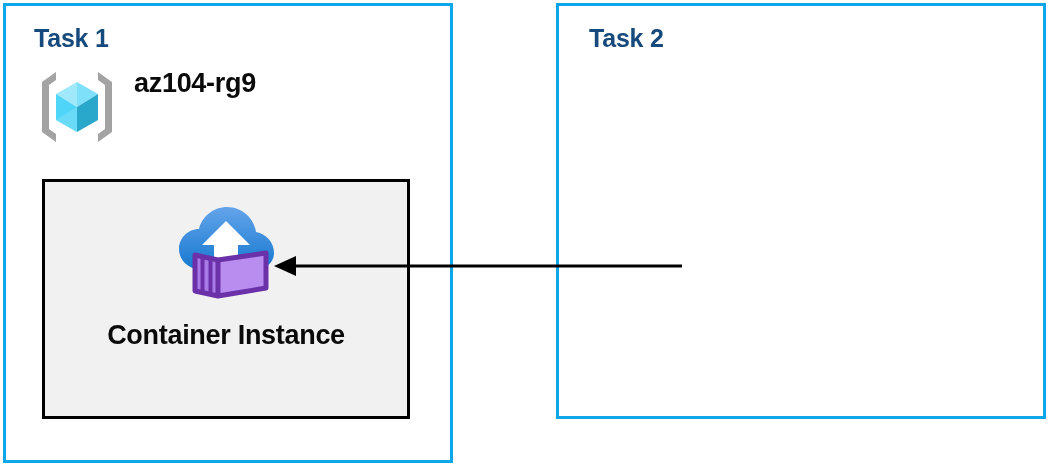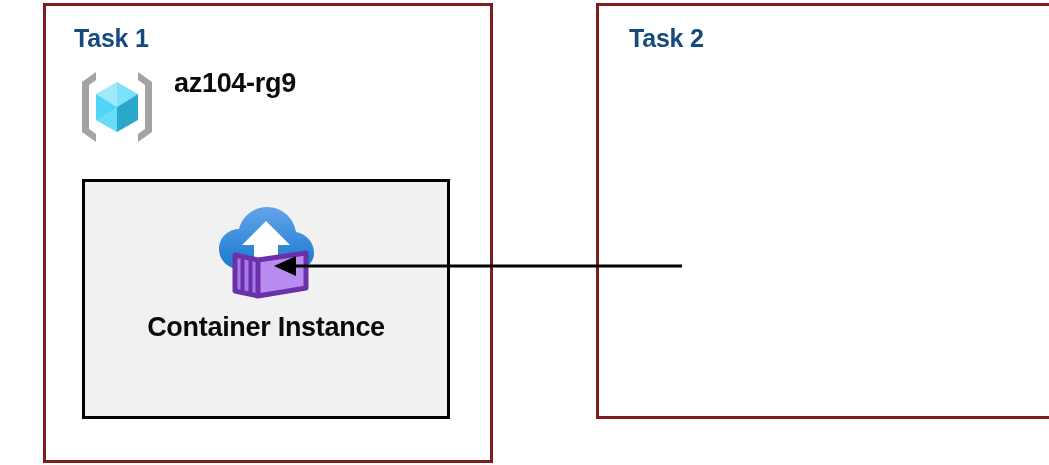--- a/index.html
+++ b/index.html
@@ -15,23 +15,22 @@
     width: 1049px;
     height: 465px;
     background: #ffffff;
     overflow: hidden;
   }
 
   
   .panel {
     position: absolute;
     box-sizing: border-box;
-    border: 3px solid #7f1d1d;
+    border: 3px solid #0ea5e9;
     background: #ffffff;
-    margin-left: 40px;
   }
   #panel-task1 { left: 3px;   top: 3px; width: 450px; height: 460px; }
   #panel-task2 { left: 556px; top: 3px; width: 490px; height: 416px; }
 
   .panel-title {
     position: absolute;
     font-size: 25px;
     font-weight: bold;
     color: #174a7c;
     letter-spacing: -0.2px;
@@ -64,20 +63,21 @@
     left: 36px;
     top: 173px;
     width: 368px;
     height: 240px;
     box-sizing: border-box;
     border: 3px solid #000000;
     background: #f1f1f1;
     display: flex;
     flex-direction: column;
     align-items: center;
+    gap: 8px;
   }
   #aci-icon { width: 104px; height: 104px; margin-top: 16px; display: block; }
   #aci-label {
     margin-top: 10px;
     font-size: 27px;
     font-weight: bold;
     color: #0a0a0a;
     letter-spacing: -0.3px;
     white-space: nowrap;
   }

